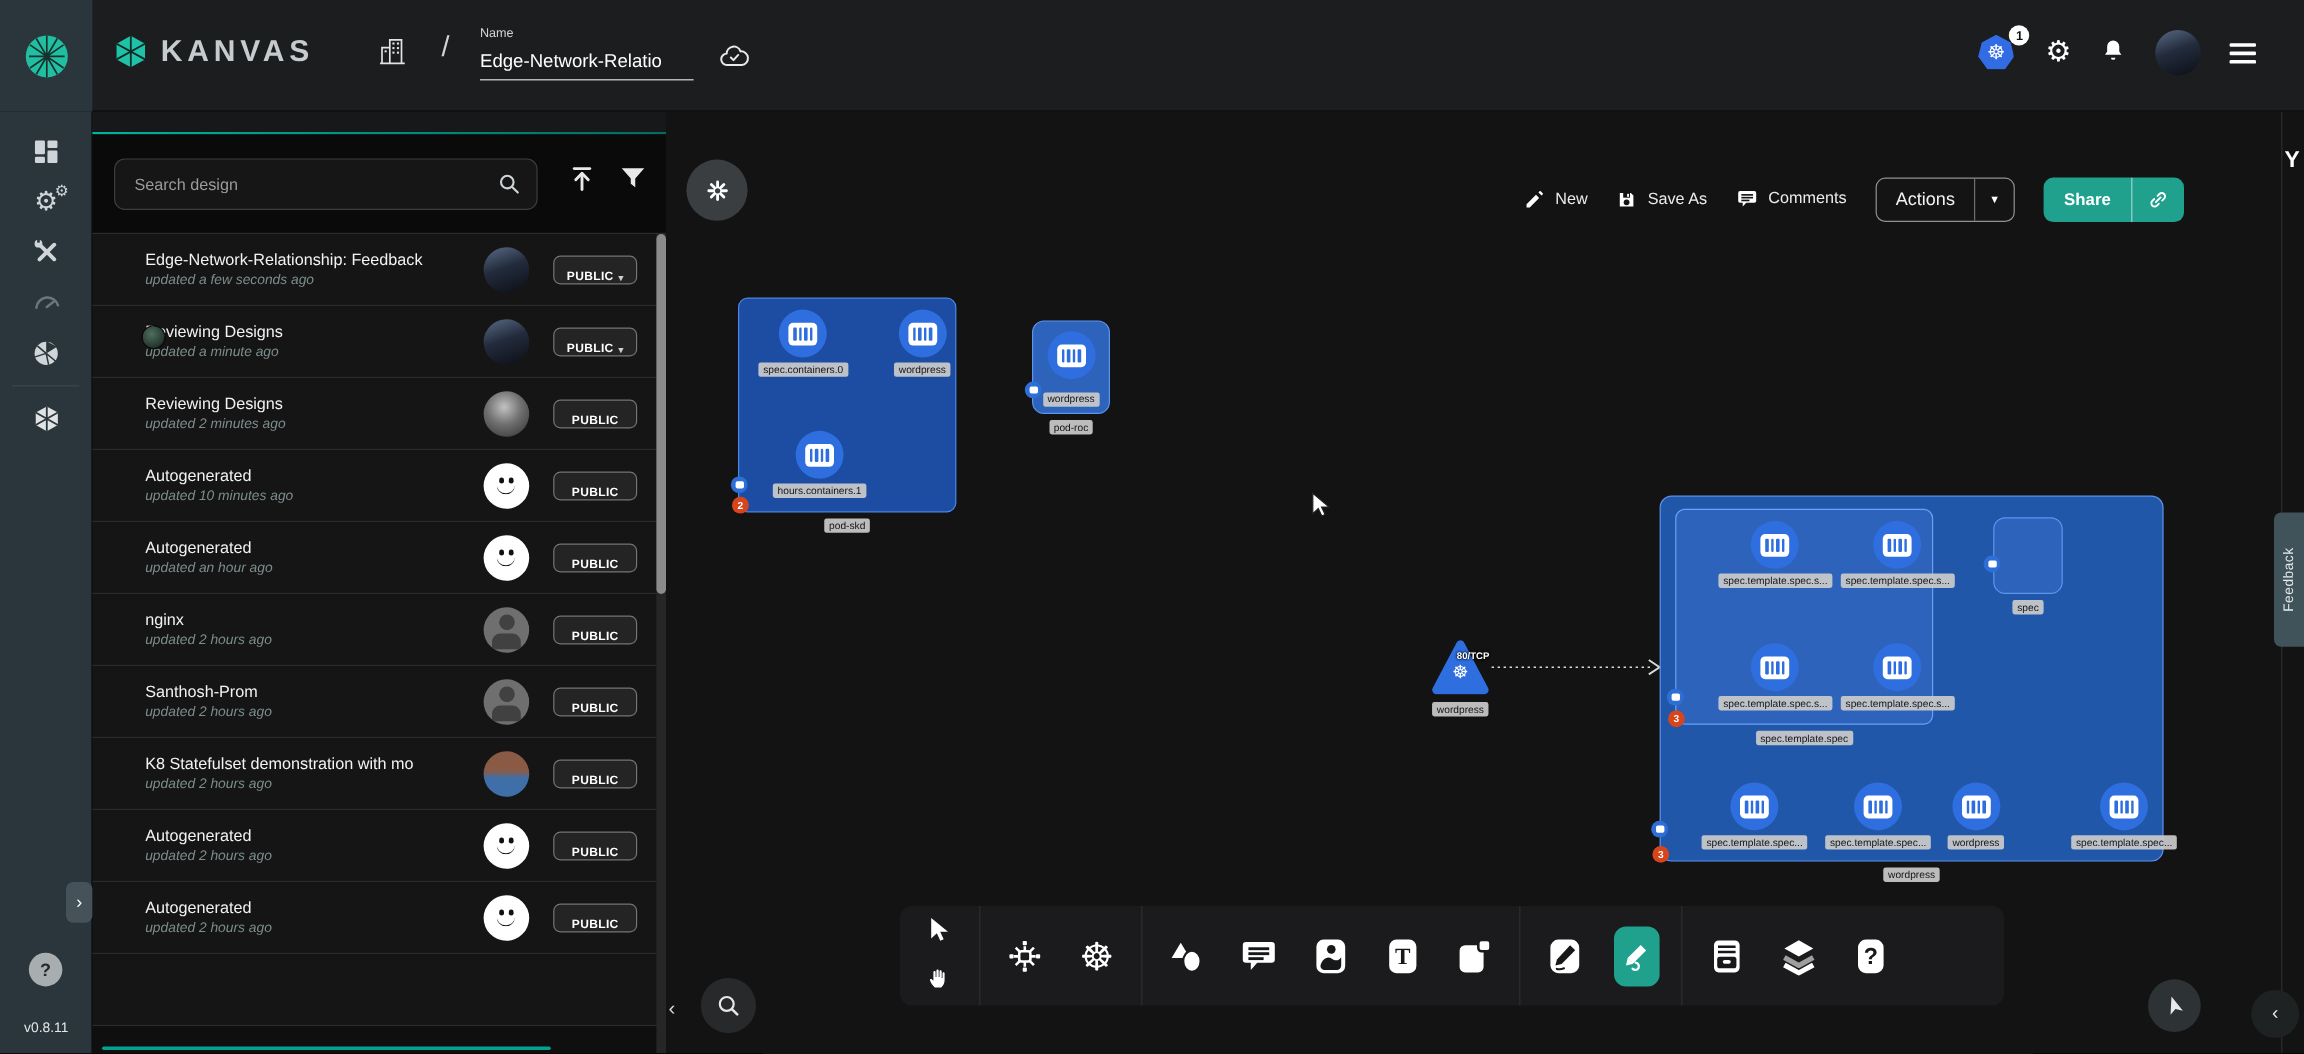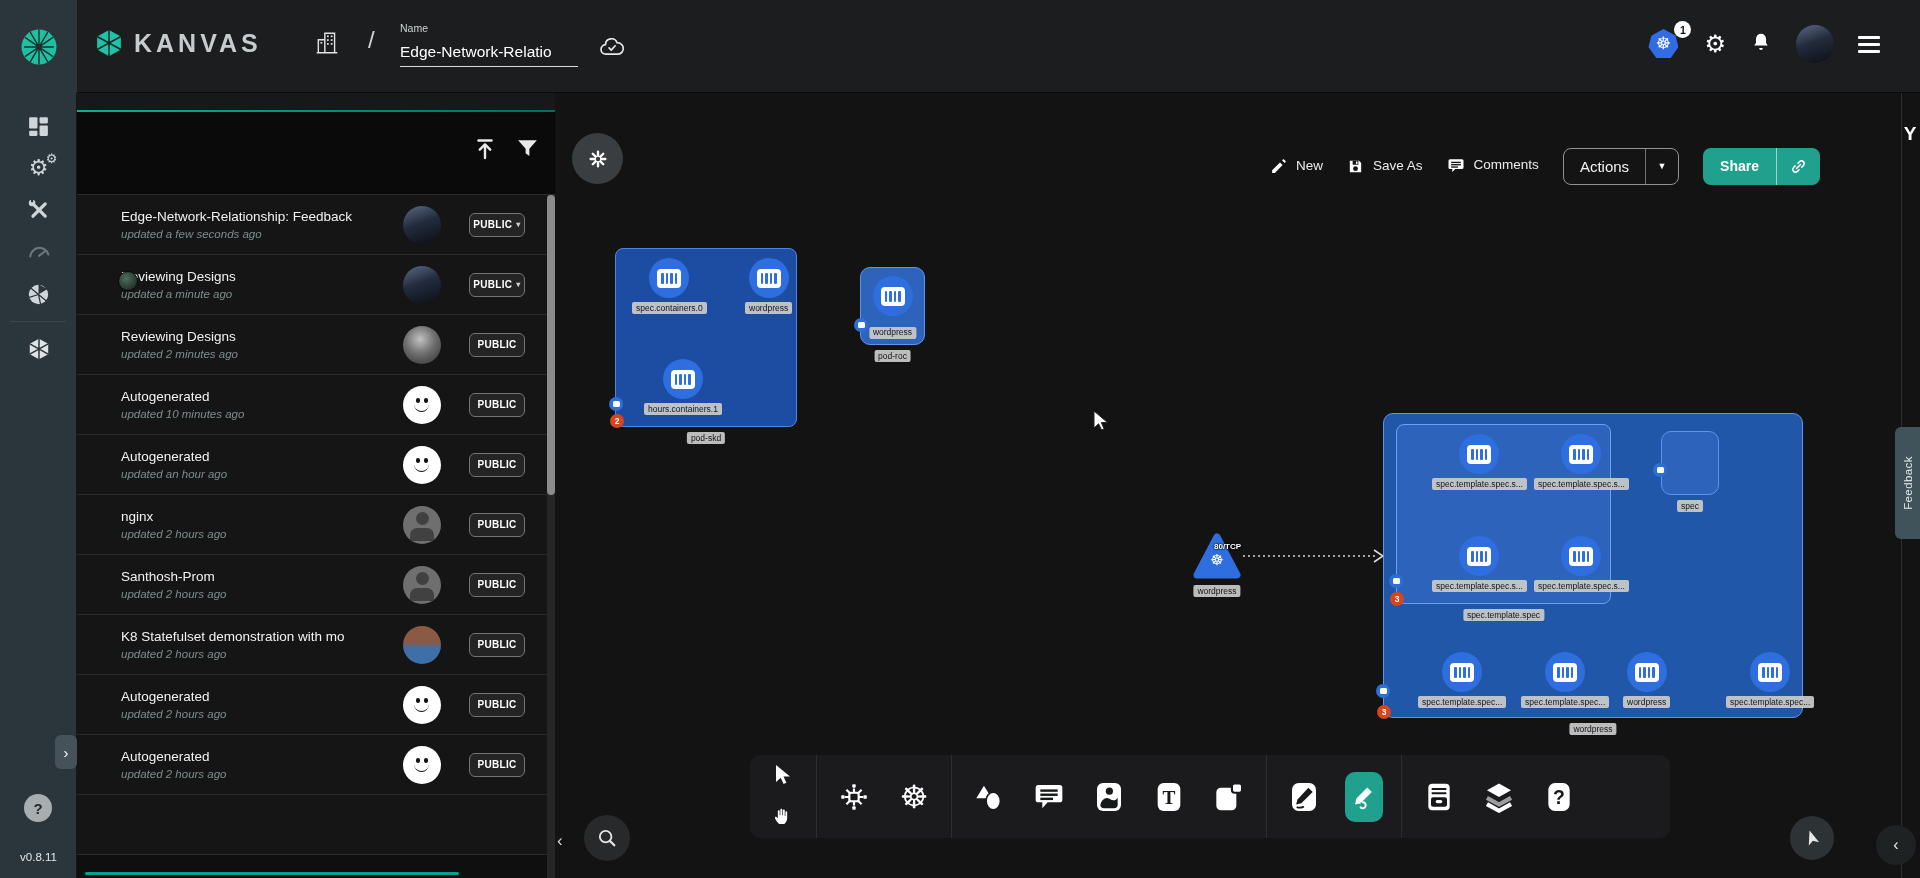--- a/index.html
+++ b/index.html
@@ -69,22 +69,22 @@
 .av-photo{background:linear-gradient(180deg,#8a5a44 42%,#3f6fa8 60%)}
 .av-person{background:#6f6f6f}
 .av-smiley{background:#fff}
 .avatar .p-head,.avatar .p-body,.avatar .s-eye,.avatar .s-mouth{display:none;position:absolute}
 .av-person .p-head{display:block;width:13px;height:13px;border-radius:50%;background:#414141;left:12.5px;top:6px}
 .av-person .p-body{display:block;width:24px;height:13px;border-radius:7px 7px 0 0;background:#414141;left:7px;top:22px}
 .av-smiley .s-eye{display:block;width:3.5px;height:5px;border-radius:2px;background:#111;top:12px}
 .av-smiley .s-eye.l{left:13px}.av-smiley .s-eye.r{left:21px}
 .av-smiley .s-mouth{display:block;width:15px;height:8px;border:1.6px solid #111;border-top:none;border-left:none;border-right:none;
   border-radius:0 0 8px 8px;left:11px;top:18px}
-.badge{margin-left:auto;width:56px;height:24px;border:1px solid #747474;border-radius:6px;background:#242424;display:flex;
-  align-items:center;justify-content:center;gap:4px;font-size:10px;font-weight:bold;letter-spacing:.3px;color:#fff;flex:none}
+.badge{margin-left:auto;width:70px;height:24px;border:1px solid #747474;border-radius:6px;background:#242424;display:flex;
+  align-items:flex-end;justify-content:center;gap:4px;font-size:10px;font-weight:bold;letter-spacing:.3px;color:#fff;flex:none}
 .badge .caret{font-size:8px;color:#cfcfcf}
 .mini-av{position:absolute;left:41px;top:76px;width:20px;height:20px;border-radius:50%;
   background:radial-gradient(circle at 40% 35%,#4d6f5e,#141d18);border:1px solid #0a0a0a;z-index:3}
 .sb-track{position:absolute;right:0;top:0;bottom:0;width:8px;background:#262626}
 .sb-thumb{position:absolute;right:0;top:0;width:8px;height:300px;background:#8b8b8b;border-radius:4px}
 .p-progress{position:absolute;left:8px;bottom:3px;width:374px;height:3px;background:#00B39F;border-radius:2px;opacity:.9}
 
 
 .canvas{position:absolute;left:555px;top:93px;width:1365px;height:785px;background:#131313}
 .rail{position:absolute;right:0;top:0;bottom:0;width:19px;border-left:1px solid #2e2e2e}
@@ -256,20 +256,27 @@
     </div>
     <div class="help-circ">?</div>
     <div class="version">v0.8.11</div>
   </aside>
   <div class="panel-handle">›</div>
 
   <section class="panel">
     <div class="p-gap"></div>
     <div class="p-teal"></div>
     <div class="p-search">
+      <div class="search-box">
+        <input type="text" placeholder="Search design" style="">
+        <svg width="21" height="21" viewBox="0 0 24 24">
+          <circle cx="10" cy="10" r="6" stroke="#cfd4d6" stroke-width="2" fill="none"></circle>
+          <path d="M14.6 14.6L20 20" stroke="#cfd4d6" stroke-width="2" stroke-linecap="round"></path>
+        </svg>
+      </div>
       <span class="ps-ic" style="left:396px">
         <svg width="24" height="26" viewBox="0 0 24 24" fill="none" stroke="#e9e9e9" stroke-width="2.4" stroke-linecap="round" stroke-linejoin="round">
           <path d="M5.5 3.5h13"></path>
             <path d="M12 21V8"></path>
             <path d="M6.8 12.7L12 7.4l5.2 5.3"></path>
         </svg>
       </span>
       <span class="ps-ic" style="left:438px">
         <svg width="25" height="25" viewBox="0 0 24 24">
             <path d="M3 4h18l-7.2 8.2v7l-3.6-2.7v-4.3z" fill="#e9e9e9"></path>

